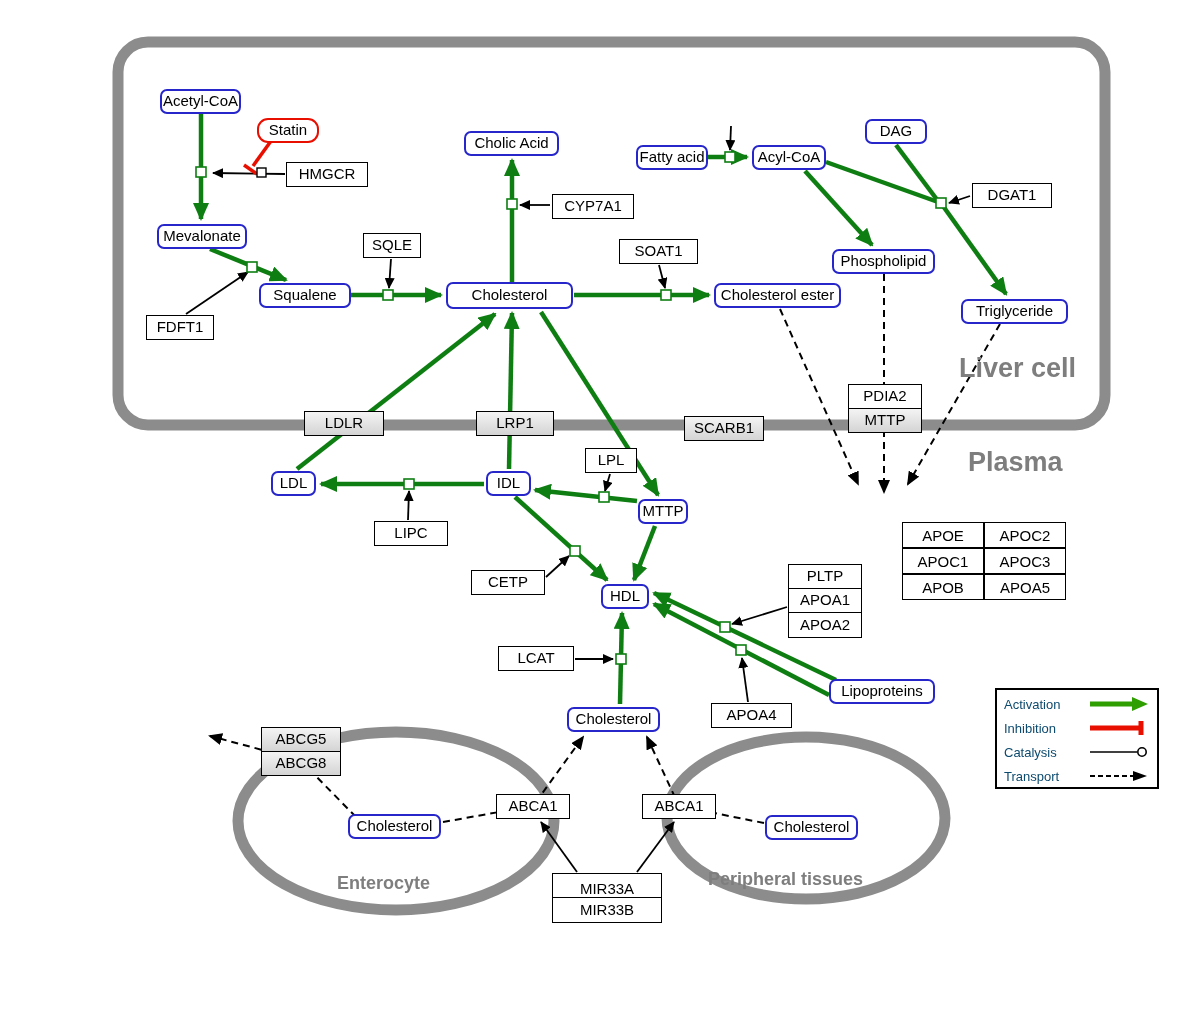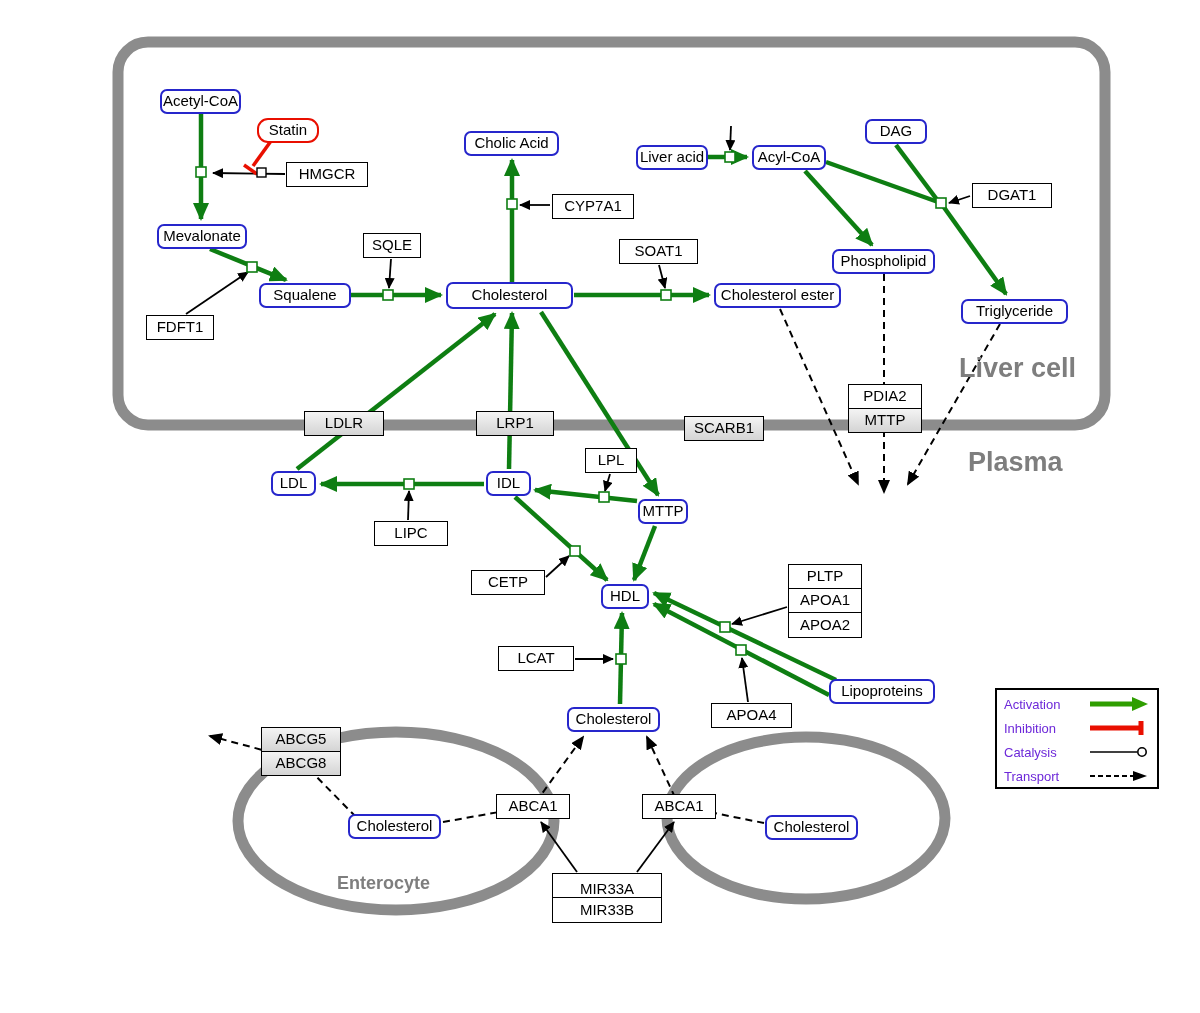--- a/index.html
+++ b/index.html
@@ -15,21 +15,21 @@
   .lbl{position:absolute;font-weight:bold;color:#7e7e7e;z-index:2;white-space:nowrap;}
   .lbl-big{font-size:27px;}
   .lbl-med{font-size:18px;margin-top:20px;}
   #apo-table{position:absolute;left:902px;top:522px;display:grid;
              grid-template-columns:82px 82px;grid-auto-rows:26px;z-index:2;}
   .apocell{box-sizing:border-box;border:1.2px solid #000;background:#fff;display:flex;
            align-items:center;justify-content:center;font-size:15px;}
   #legend{position:absolute;left:995px;top:688px;width:164px;height:101px;border:2.5px solid #000;
           background:#fff;z-index:3;box-sizing:border-box;padding:2px 0;}
   .lrow{display:flex;align-items:center;justify-content:space-between;height:24px;padding:0 7px;}
-  .lrow span{font-size:13px;color:#6d28d9;}
+  .lrow span{font-size:13px;color:#0c4a6e;}
 </style>
 </head>
 <body>
 
 <div id="stage">
 
 <svg id="edges" width="1200" height="1013" viewBox="0 0 1200 1013">
   <defs>
     <marker id="ag" markerUnits="userSpaceOnUse" markerWidth="18" markerHeight="16" refX="16" refY="8" orient="auto">
       <path d="M0,0 L18,8 L0,16 Z" fill="#0e7e12"></path>
@@ -117,28 +117,29 @@
     <rect x="616" y="654" width="10" height="10"></rect>
     <rect x="720" y="622" width="10" height="10"></rect>
     <rect x="736" y="645" width="10" height="10"></rect>
     <rect x="257" y="168" width="9" height="9" stroke="#000" stroke-width="1.4"></rect>
   </g>
 </svg>
 
 <div class="lbl lbl-big" style="left:959px;top:353px">Liver cell</div>
 <div class="lbl lbl-big" style="left:968px;top:447px">Plasma</div>
 <div class="lbl lbl-med" style="left:337px;top:853px">Enterocyte</div>
+<div class="lbl lbl-med" style="left:708px;top:849px">Peripheral tissues</div>
 
 <div class="n met" style="left:160px;top:89px;width:81px;height:25px">Acetyl-CoA</div>
 <div class="n met" style="left:157px;top:224px;width:90px;height:25px">Mevalonate</div>
 <div class="n met" style="left:259px;top:283px;width:92px;height:25px">Squalene</div>
 <div class="n met" style="left:464px;top:131px;width:95px;height:25px">Cholic Acid</div>
 <div class="n met" style="left:446px;top:282px;width:127px;height:27px">Cholesterol</div>
 <div class="n met" style="left:714px;top:283px;width:127px;height:25px">Cholesterol ester</div>
-<div class="n met" style="left:636px;top:145px;width:72px;height:25px">Liver acid</div>
+<div class="n met" style="left:636px;top:145px;width:72px;height:25px">Fatty acid</div>
 <div class="n met" style="left:752px;top:145px;width:74px;height:25px">Acyl-CoA</div>
 <div class="n met" style="left:865px;top:119px;width:62px;height:25px">DAG</div>
 <div class="n met" style="left:832px;top:249px;width:103px;height:25px">Phospholipid</div>
 <div class="n met" style="left:961px;top:299px;width:107px;height:25px">Triglyceride</div>
 <div class="n met" style="left:271px;top:471px;width:45px;height:25px">LDL</div>
 <div class="n met" style="left:486px;top:471px;width:45px;height:25px">IDL</div>
 <div class="n met" style="left:638px;top:499px;width:50px;height:25px">MTTP</div>
 <div class="n met" style="left:601px;top:584px;width:48px;height:25px">HDL</div>
 <div class="n met" style="left:567px;top:707px;width:93px;height:25px">Cholesterol</div>
 <div class="n met" style="left:348px;top:814px;width:93px;height:25px">Cholesterol</div>
@@ -165,20 +166,28 @@
 <div class="n pr" style="left:788px;top:588px;width:74px;height:25px">APOA1</div>
 <div class="n pr" style="left:788px;top:612px;width:74px;height:26px">APOA2</div>
 <div class="n pr" style="left:711px;top:703px;width:81px;height:25px">APOA4</div>
 <div class="n pr gray" style="left:261px;top:727px;width:80px;height:25px">ABCG5</div>
 <div class="n pr gray" style="left:261px;top:751px;width:80px;height:25px">ABCG8</div>
 <div class="n pr" style="left:496px;top:794px;width:74px;height:25px">ABCA1</div>
 <div class="n pr" style="left:642px;top:794px;width:74px;height:25px">ABCA1</div>
 <div class="n pr" style="left:552px;top:873px;width:110px;height:32px">MIR33A</div>
 <div class="n pr" style="left:552px;top:897px;width:110px;height:26px">MIR33B</div>
 
+<div id="apo-table">
+  <div class="apocell">APOE</div>
+  <div class="apocell">APOC2</div>
+  <div class="apocell">APOC1</div>
+  <div class="apocell">APOC3</div>
+  <div class="apocell">APOB</div>
+  <div class="apocell">APOA5</div>
+</div>
 
 <div id="legend">
   <div class="lrow">
     <span>Activation</span>
     <svg width="62" height="18">
       <line x1="2" y1="9" x2="44" y2="9" stroke="#2f9e00" stroke-width="5"></line>
       <path d="M44,2 L60,9 L44,16 Z" fill="#2f9e00"></path>
     </svg>
   </div>
   <div class="lrow">

